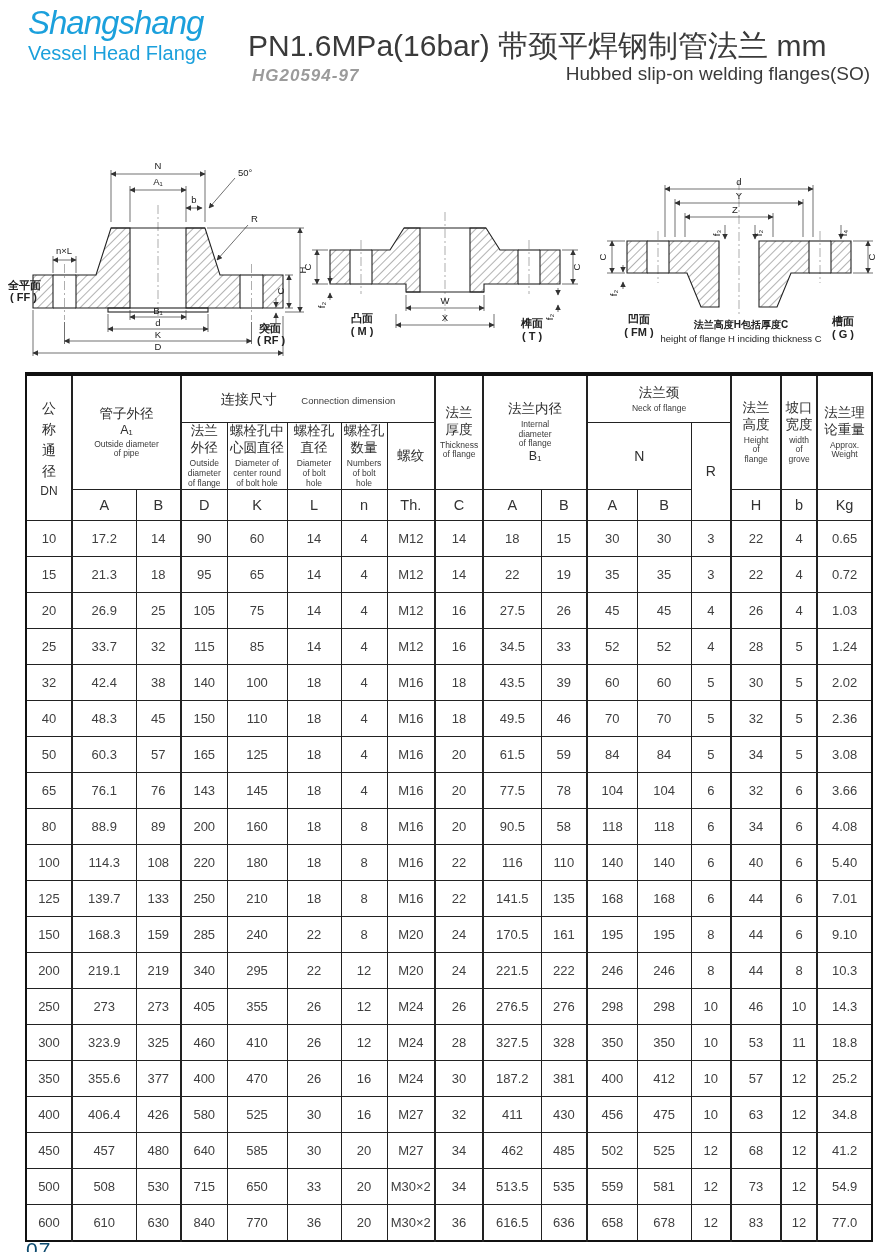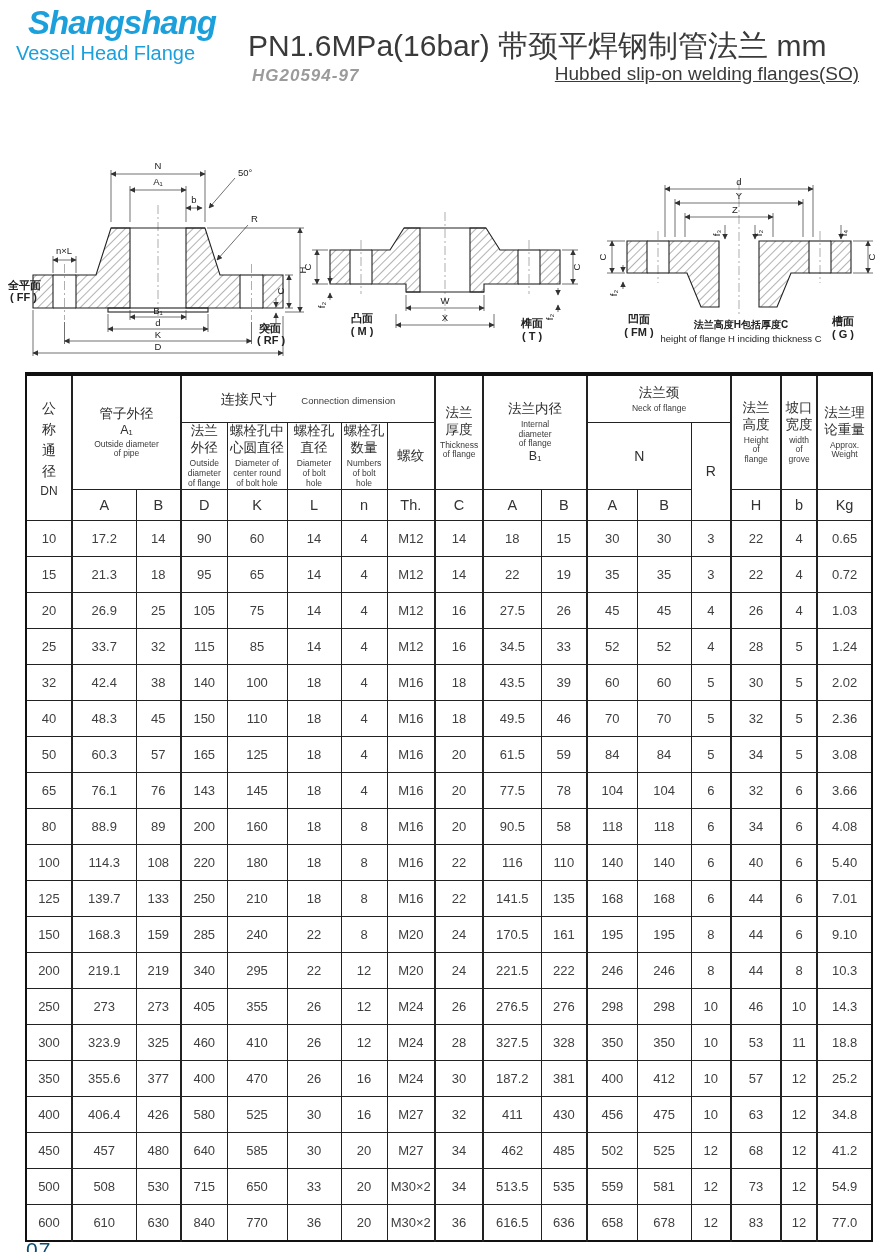--- a/index.html
+++ b/index.html
@@ -3,25 +3,25 @@
 <meta charset="utf-8">
 <style>
   html,body{margin:0;padding:0;}
   body{
     width:883px;height:1252px;position:relative;background:#fff;
     font-family:"Liberation Sans","DejaVu Sans",sans-serif;color:#333;
     overflow:hidden;
   }
   .abs{position:absolute;}
   
-  .logo-main{left:28px;top:4px;font-size:33px;font-weight:bold;font-style:italic;color:#1ba0dc;letter-spacing:-1px;}
-  .logo-sub{left:16px;top:42px;font-size:20px;color:#1ba0dc;letter-spacing:0px;}
+  .logo-main{left:28px;top:4px;font-size:33px;font-weight:normal;font-style:italic;color:#1ba0dc;letter-spacing:-1px;}
+  .logo-sub{left:28px;top:42px;font-size:20px;color:#1ba0dc;letter-spacing:0px;}
   .doc-title{left:248px;top:26px;font-size:30px;color:#3a3a3a;white-space:nowrap;}
   .doc-standard{left:252px;top:66px;font-size:17px;font-weight:bold;font-style:italic;color:#9b9b9b;letter-spacing:1px;}
-  .doc-subtitle{right:24px;top:63px;font-size:19px;color:#3a3a3a;text-decoration:underline;}
+  .doc-subtitle{right:13px;top:63px;font-size:19px;color:#3a3a3a;}
   
   svg text{font-family:"Liberation Sans","DejaVu Sans",sans-serif;font-size:9.5px;fill:#222;}
   svg .face{font-size:11px;font-weight:bold;}
   svg .cap{font-size:9.5px;}
   svg .capb{font-size:10px;font-weight:bold;}
   .outline{stroke:#222;stroke-width:1.1;}
   .edge{stroke:#222;stroke-width:1.1;fill:none;}
   .dim{stroke:#333;stroke-width:.7;fill:none;}
   .cl{stroke:#777;stroke-width:.6;fill:none;stroke-dasharray:9 3 2 3;}
   

